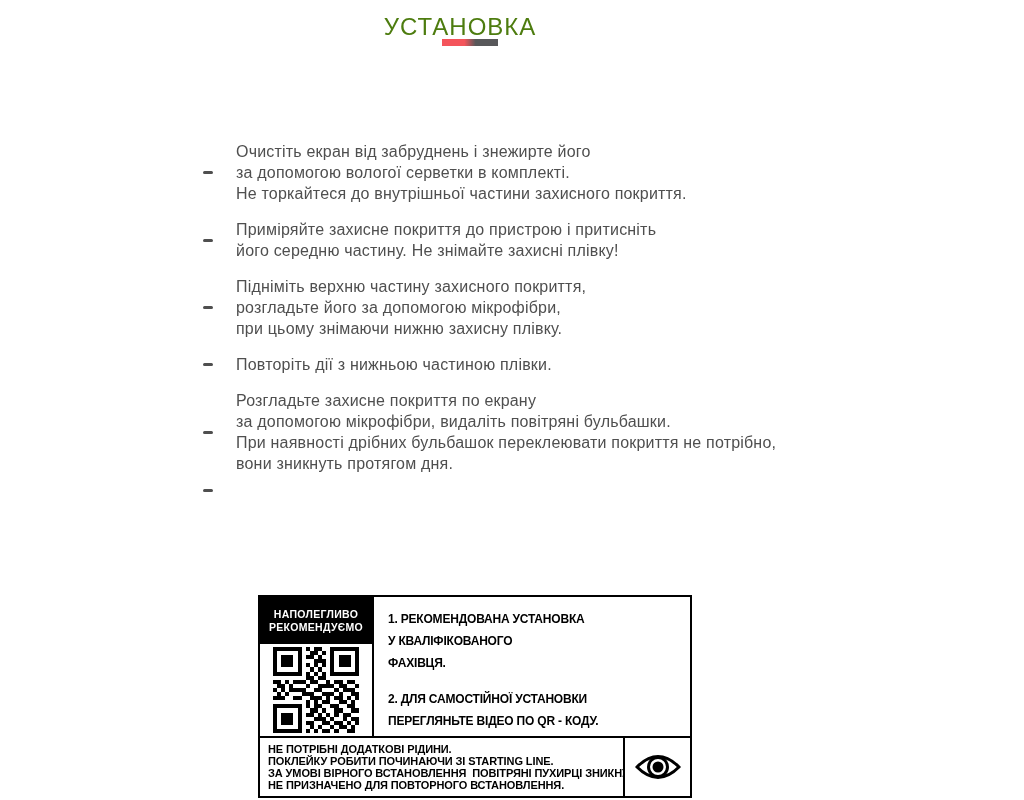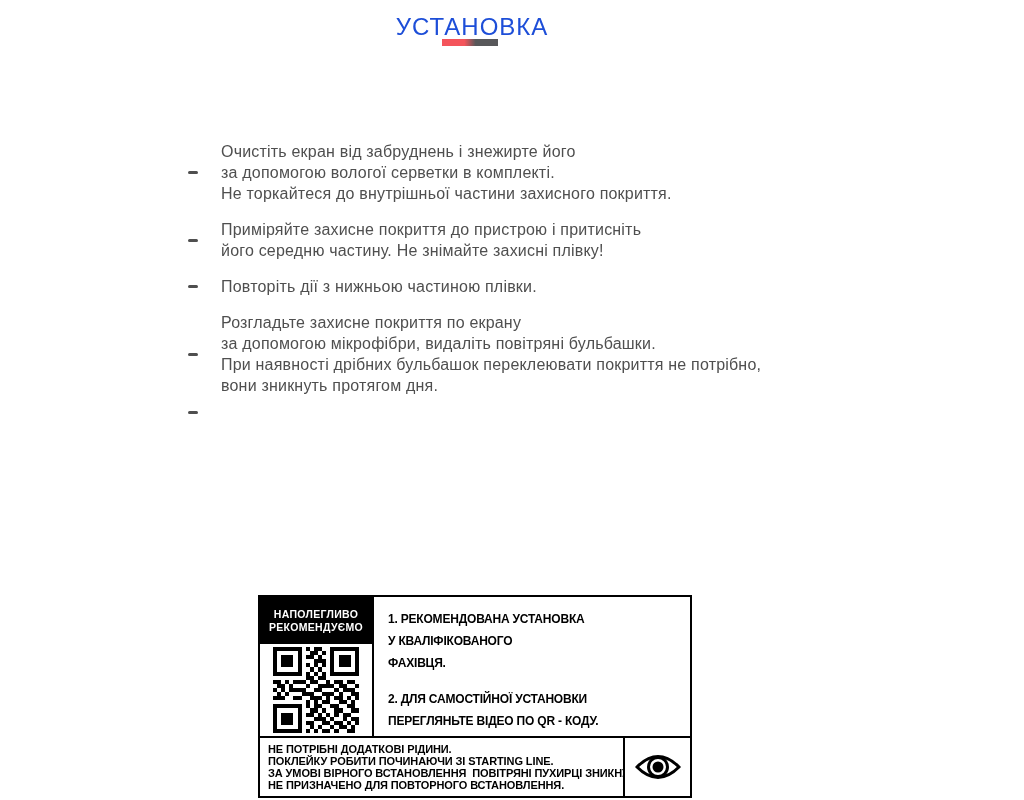--- a/index.html
+++ b/index.html
@@ -5,31 +5,31 @@
 <style>
   html, body { margin:0; padding:0; background:#ffffff; }
   body {
     width:1024px; height:800px; overflow:hidden;
     font-family:"Liberation Sans", "DejaVu Sans", sans-serif;
   }
   .page { position:relative; width:1024px; height:800px; background:#ffffff; }
 
   
   .title {
-    position:absolute; top:-4px; left:472px; transform:translateX(-50%);
+    position:absolute; top:-4px; left:460px; transform:translateX(-50%);
     font-size:24px; line-height:30px; font-weight:500; letter-spacing:1px;
-    color:#1d4ed8; white-space:nowrap;
+    color:#4d7c0f; white-space:nowrap;
   }
   .divider {
     position:absolute; left:442px; top:39px; width:56px; height:7px;
     background:linear-gradient(to right,#f4545b 0%,#f4545b 40%,#58585a 60%,#58585a 100%);
   }
 
   
-  .list { position:absolute; left:188px; top:141px; width:690px; }
+  .list { position:absolute; left:203px; top:141px; width:690px; }
   .item { display:flex; align-items:center; margin-bottom:15px; }
   .dash {
     flex:none; width:10px; height:3px; border-radius:1.5px;
     background:#4f4f4f; margin-right:23px;
   }
   .item-text {
     font-size:16px; line-height:21px; color:#4f4f4f;
     letter-spacing:0.2px; white-space:pre-line;
   }
 
@@ -85,20 +85,26 @@
     <div class="item">
       <span class="dash"></span>
       <span class="item-text">Очистіть екран від забруднень і знежирте його
 за допомогою вологої серветки в комплекті.
 Не торкайтеся до внутрішньої частини захисного покриття.</span>
     </div>
     <div class="item">
       <span class="dash"></span>
       <span class="item-text">Приміряйте захисне покриття до пристрою і притисніть
 його середню частину. Не знімайте захисні плівку!</span>
+    </div>
+    <div class="item">
+      <span class="dash"></span>
+      <span class="item-text">Підніміть верхню частину захисного покриття,
+розгладьте його за допомогою мікрофібри,
+при цьому знімаючи нижню захисну плівку.</span>
     </div>
     <div class="item">
       <span class="dash"></span>
       <span class="item-text">Повторіть дії з нижньою частиною плівки.</span>
     </div>
     <div class="item">
       <span class="dash"></span>
       <span class="item-text">Розгладьте захисне покриття по екрану
 за допомогою мікрофібри, видаліть повітряні бульбашки.
 При наявності дрібних бульбашок переклеювати покриття не потрібно,

